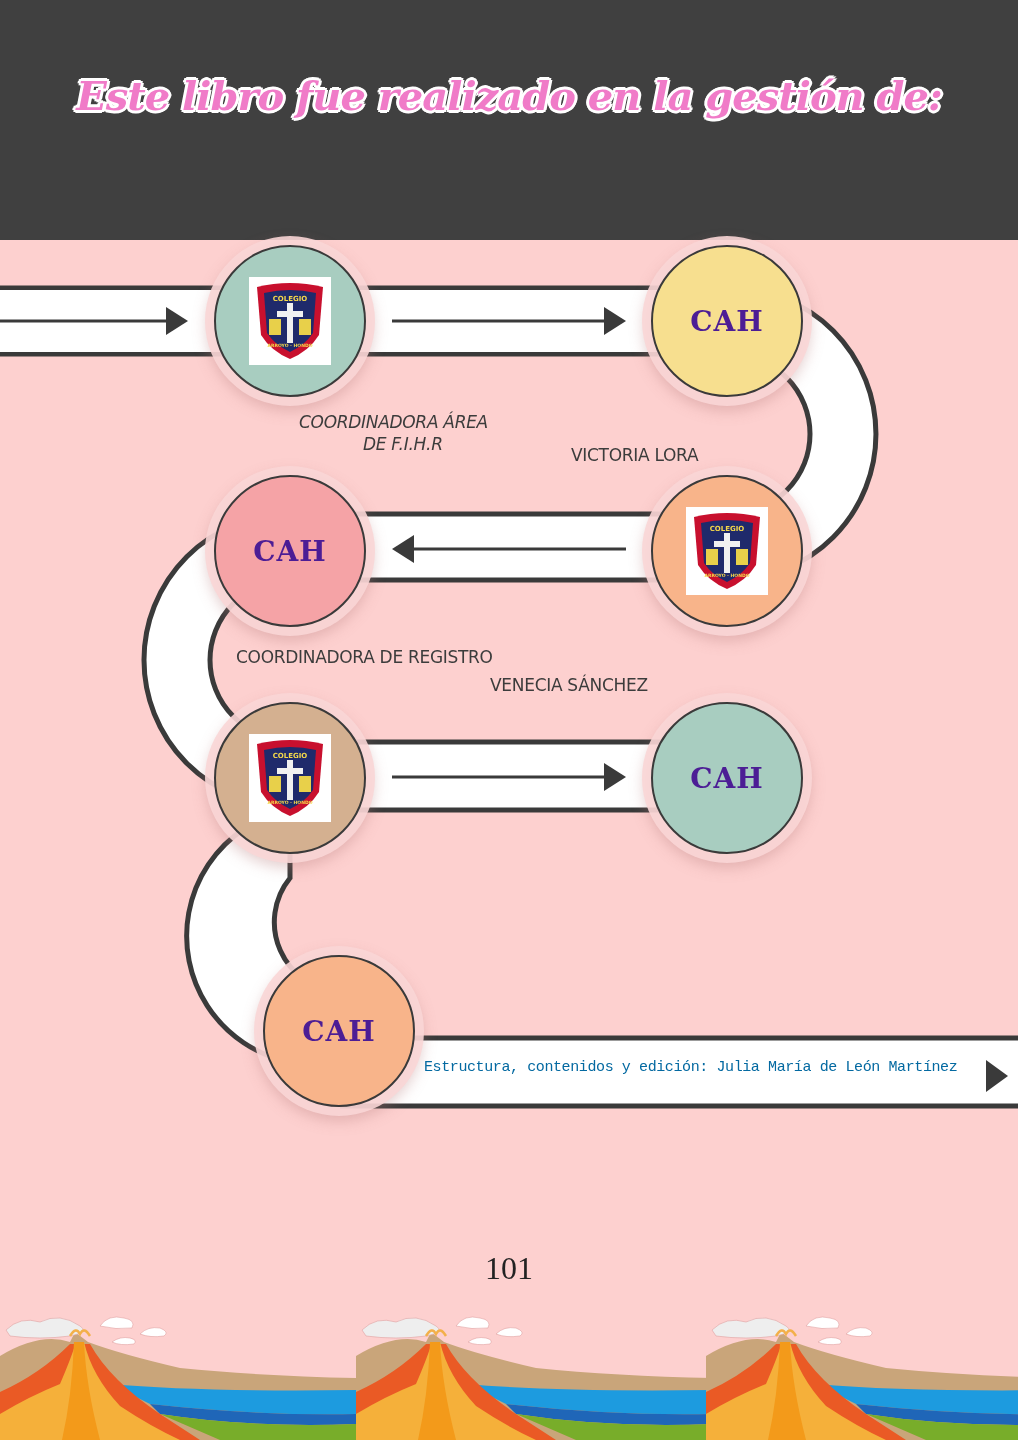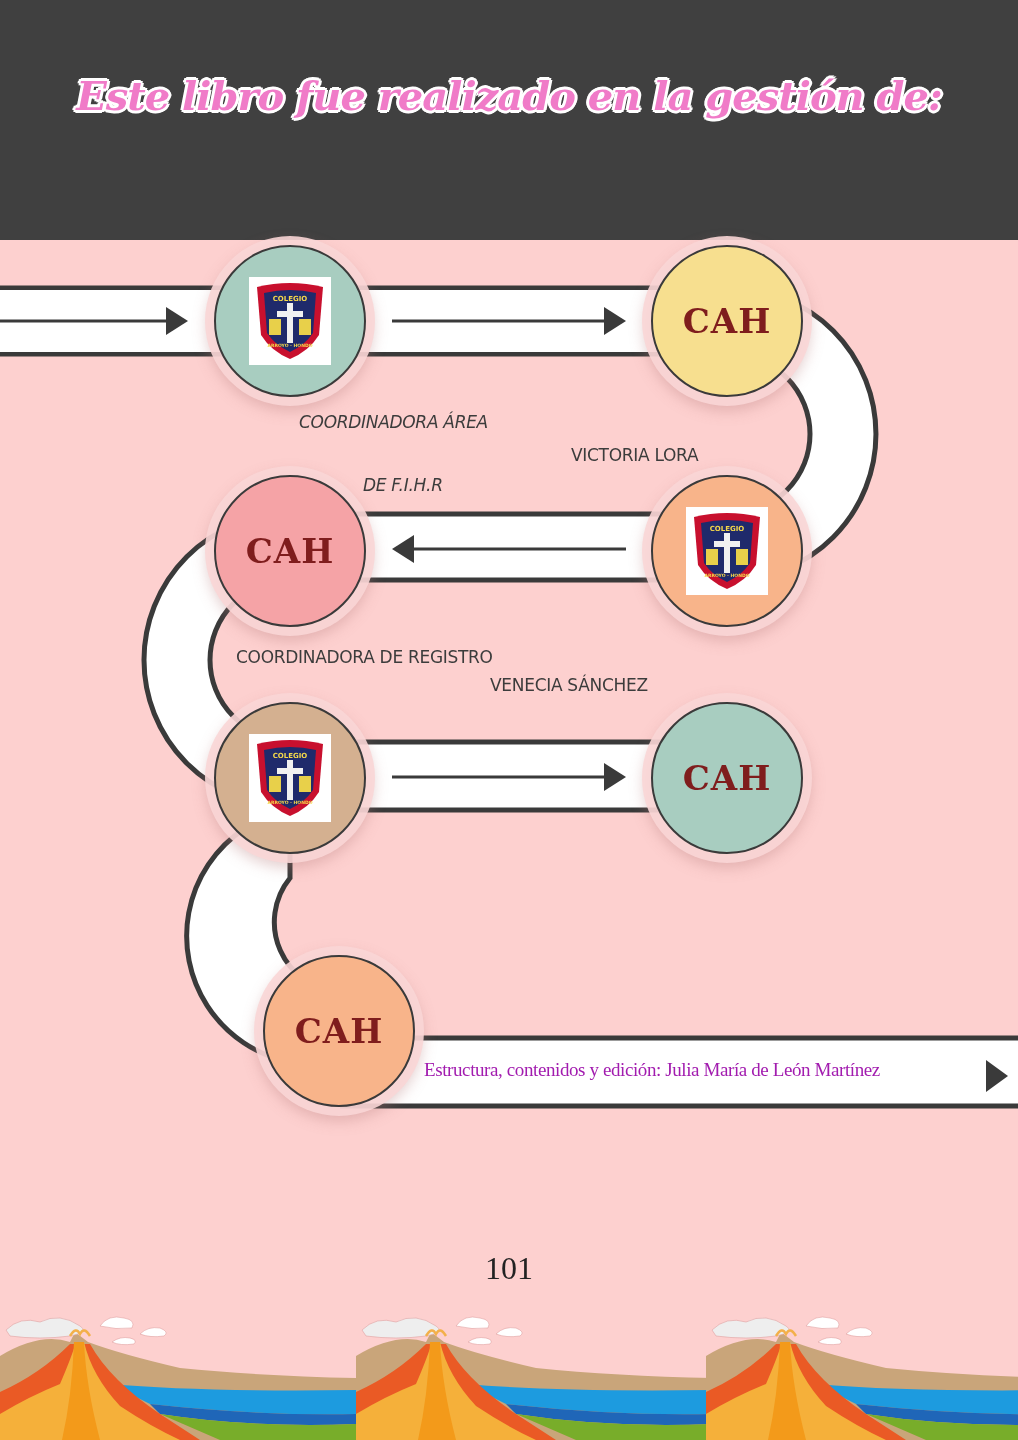--- a/index.html
+++ b/index.html
@@ -3,24 +3,24 @@
 <meta charset="utf-8">
 <style>
   html, body { margin:0; padding:0; }
   body { width:1018px; height:1440px; position:relative; overflow:hidden; background:#fdd0cf; font-family:"Liberation Sans", sans-serif; }
   .header { position:absolute; left:0; top:0; width:1018px; height:240px; background:#404040; }
   .title { position:absolute; left:0; top:72px; width:1018px; text-align:center; font-family:"DejaVu Serif", serif; font-style:italic; font-weight:bold; font-size:40px; color:#f07bc8; letter-spacing:-1px;
     text-shadow: 3px 0 0 #fff, -3px 0 0 #fff, 0 3px 0 #fff, 0 -3px 0 #fff, 2px 2px 0 #fff, -2px -2px 0 #fff, 2px -2px 0 #fff, -2px 2px 0 #fff; }
   svg.road { position:absolute; left:0; top:0; }
   .node { position:absolute; width:152px; height:152px; border-radius:50%; border:2px solid #3a3a3a; box-sizing:border-box;
     box-shadow: 0 0 0 9px rgba(250,214,214,0.9), 0 6px 14px 8px rgba(180,120,120,0.35); display:flex; align-items:center; justify-content:center; }
-  .cah { font-family:"DejaVu Serif", serif; font-weight:bold; font-size:34px; color:#7f1d1d; letter-spacing:1px; }
+  .cah { font-family:"DejaVu Serif", serif; font-weight:bold; font-size:28px; color:#4c1d95; letter-spacing:1px; }
   .logo { width:82px; height:88px; background:#fff; display:flex; align-items:center; justify-content:center; }
   .label { position:absolute; font-family:"DejaVu Sans", sans-serif; font-size:17px; color:#3c3c3c; letter-spacing:-0.3px; line-height:22px; }
-  .credit { position:absolute; left:424px; top:1059px; font-family:Liberation Serif, serif; font-size:19px; color:#a21caf; letter-spacing:-0.4px; }
+  .credit { position:absolute; left:424px; top:1059px; font-family:Liberation Mono, monospace; font-size:15px; color:#0369a1; letter-spacing:-0.4px; }
   .pagenum { position:absolute; left:0; width:1018px; top:1250px; text-align:center; font-family:Liberation Serif, serif; font-size:32px; color:#222; }
   .scene { position:absolute; top:1296px; width:356px; height:144px; }
 </style>
 </head>
 <body>
 
 <div class="header">
   <div class="title">Este libro fue realizado en la gestión de:</div>
 </div>
 
@@ -125,21 +125,21 @@
 <div class="node" style="left: 651px; top: 702px; background: rgb(168, 205, 192);">
   <span class="cah">CAH</span>
 </div>
 
 <div class="node" style="left: 263px; top: 955px; background: rgb(248, 180, 138);">
   <span class="cah">CAH</span>
 </div>
 
 <div class="label" style="left:299px; top:411px;font-style:italic;">
   <div>COORDINADORA   ÁREA</div>
-  <div style="padding-left:64px;margin-top:41px;">DE F.I.H.R</div>
+  <div style="padding-left:64px;">DE F.I.H.R</div>
 </div>
 <div class="label" style="left:562px; top:444px;margin-left:9px;">VICTORIA LORA</div>
 <div class="label" style="left:236px; top:646px;text-align:center;">COORDINADORA DE REGISTRO</div>
 <div class="label" style="left:490px; top:674px;">VENECIA SÁNCHEZ</div>
 
 <div class="credit">Estructura, contenidos y edición: Julia María de León Martínez</div>
 
 <div class="pagenum">101</div>
 
 <div class="scene" style="left:0;"><svg width="356" height="144" viewBox="0 0 356 144" preserveAspectRatio="none">

